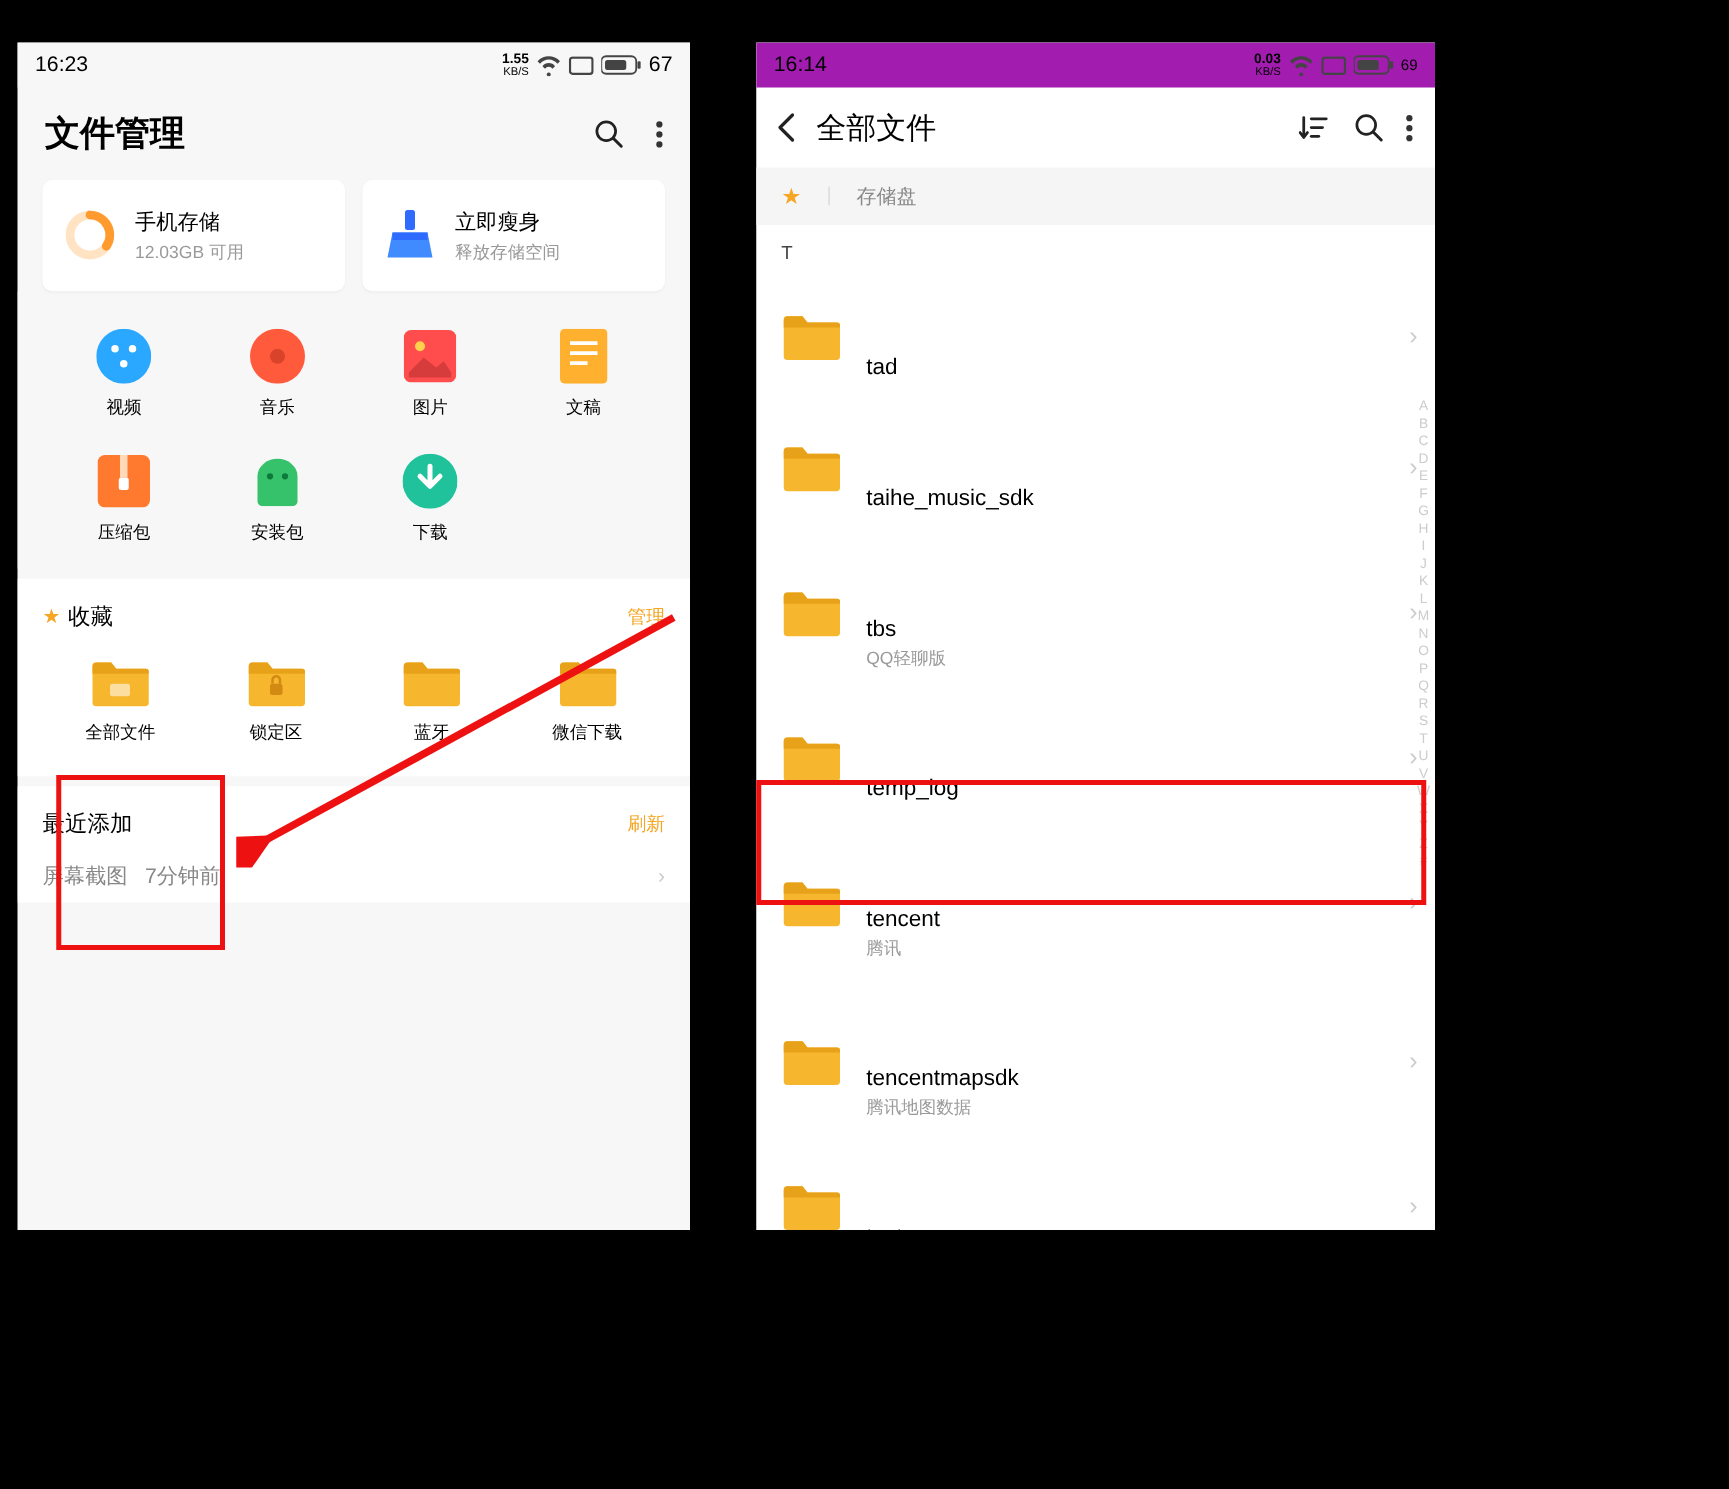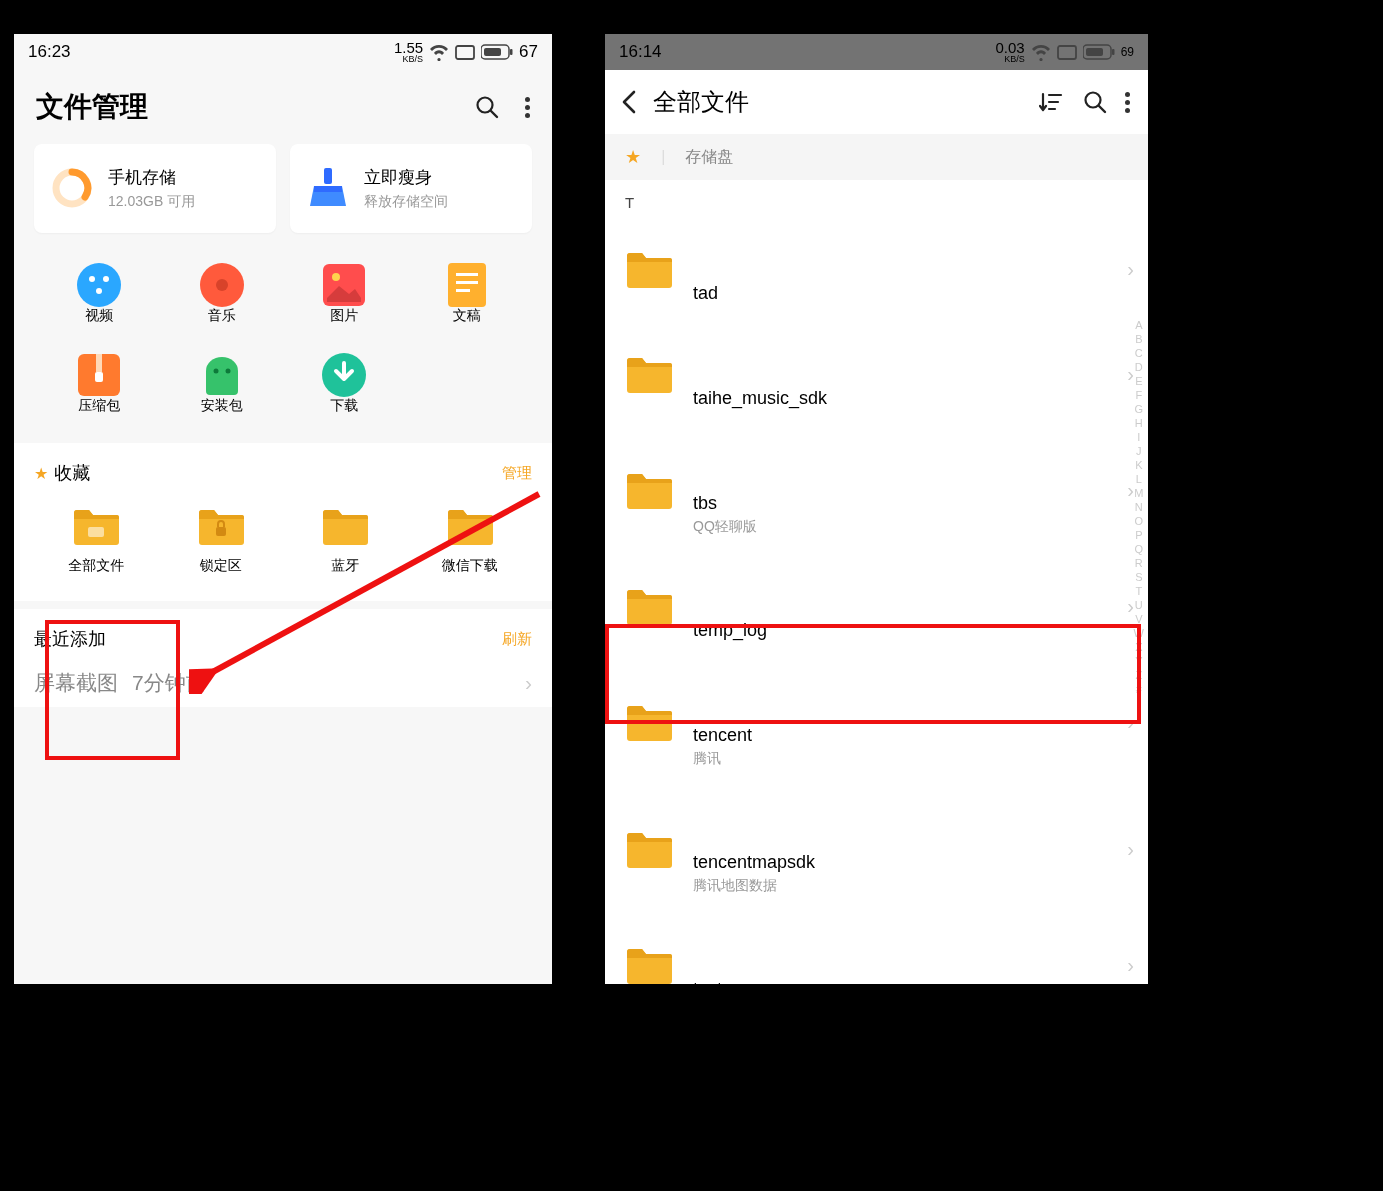--- a/index.html
+++ b/index.html
@@ -19,26 +19,26 @@
   .phone-right { left: 605px; top: 34px; width: 543px; height: 950px; }
 
   
   .statusbar {
     height: 36px;
     display: flex;
     align-items: center;
     justify-content: space-between;
     padding: 0 14px;
     font-size: 17px;
-    background:#737373;
+    background:#a21caf;
   }
   .phone-left .statusbar{background:#f7f7f7;}
   .statusbar .right { display:flex; align-items:center; gap:6px; font-size:13px;}
   .kbs { font-size:9px; line-height:1; text-align:right;}
-  .kbs b{font-size:15px; font-weight:400;}
+  .kbs b{font-size:11px; font-weight:700;}
   .wifi-icon, .rect-icon, .batt-icon { display:inline-block;}
   .wifi-icon svg, .rect-icon svg, .batt-icon svg{display:block;}
 
   
   .hdr-l {
     display:flex; align-items:center; justify-content:space-between;
     padding: 18px 22px 18px 22px;
   }
   .hdr-l h1 { font-size:28px; font-weight:600;}
   .hdr-icons{display:flex; gap:26px; align-items:center;}
@@ -52,36 +52,36 @@
   }
   .card .ic{width:44px;height:44px;display:flex;align-items:center;justify-content:center;}
   .card .t1{font-size:17px;}
   .card .t2{font-size:14px;color:#999;margin-top:4px;}
 
   .cat-grid{
     display:grid; grid-template-columns:repeat(4,1fr);
     padding:30px 24px 20px; gap:28px 0;
     background:#f7f7f7;
   }
-  .cat{display:flex;flex-direction:column;align-items:center;font-size:14px;}
+  .cat{display:flex;flex-direction:column;align-items:center;gap:10px;font-size:14px;}
   .cat .cic{width:44px;height:44px;display:flex;align-items:center;justify-content:center;}
 
   .sect{
     background:#fff; padding:18px 20px 14px; margin-top:8px;
   }
   .sect-hd{display:flex;justify-content:space-between;align-items:center;margin-bottom:14px;}
   .sect-hd .ttl{font-size:18px;font-weight:500;display:flex;align-items:center;gap:6px;}
   .sect-hd .act{color:#f5a623;font-size:15px;}
   .star{color:#f5a623;font-size:16px;}
 
   .fav-grid{display:grid;grid-template-columns:repeat(4,1fr);gap:0;}
   .fav{display:flex;flex-direction:column;align-items:center;gap:10px;font-size:14px;padding:8px 0 12px;}
   .folder-ic{width:48px;height:40px;}
 
-  .recent-row{display:flex;align-items:center;gap:14px;color:#888;font-size:21px;padding:4px 0 10px;}
+  .recent-row{display:flex;align-items:center;gap:14px;color:#888;font-size:17px;padding:4px 0 10px;}
   .recent-row .chev{margin-left:auto;color:#ccc;}
   .thumbs{display:flex;gap:10px;padding-top:4px;}
   .thumb{width:118px;height:84px;background:#eee;border-radius:4px;overflow:hidden;position:relative;font-size:7px;}
 
   
   .hl-box{position:absolute;border:4px solid #e11;pointer-events:none;}
   .hl-left{left:45px;top:620px;width:135px;height:140px;}
   .arrow{position:absolute;left:175px;top:450px;width:370px;height:210px;pointer-events:none;}
 
   

